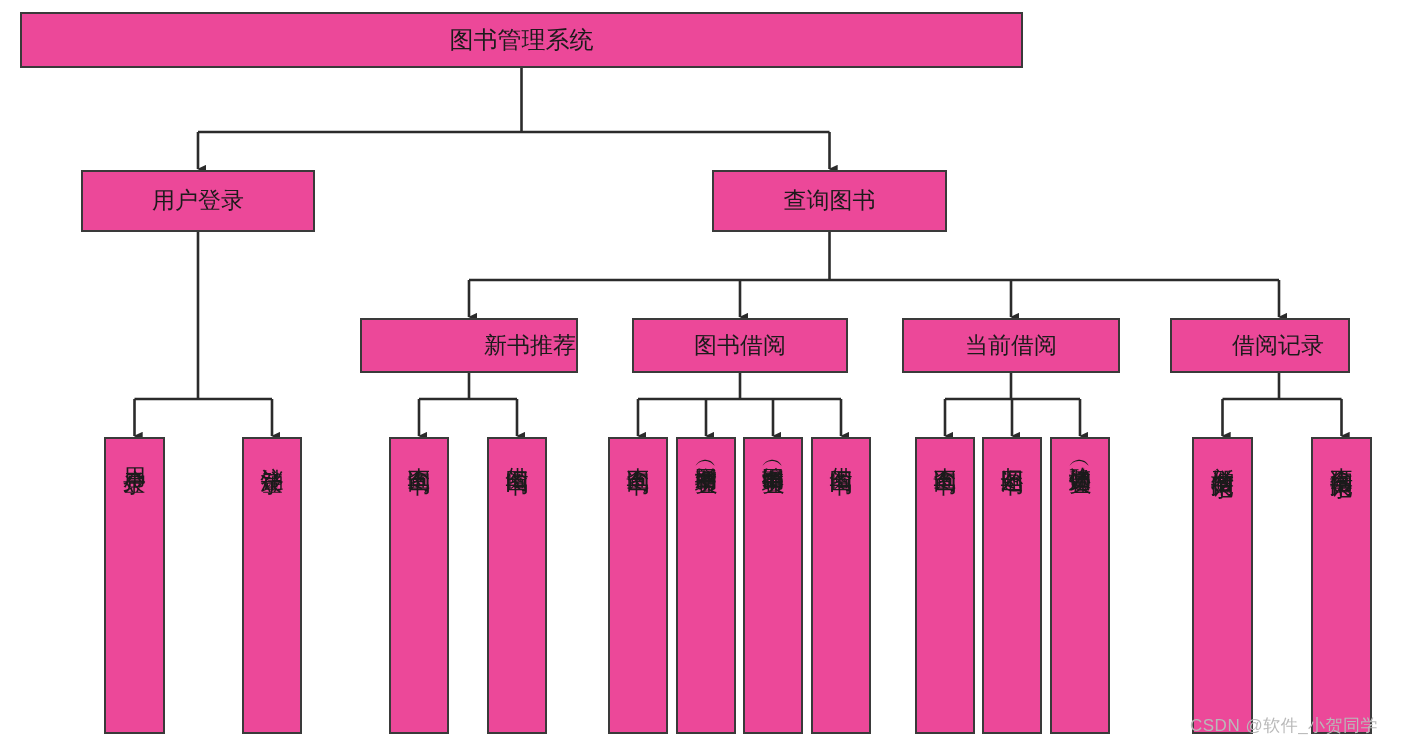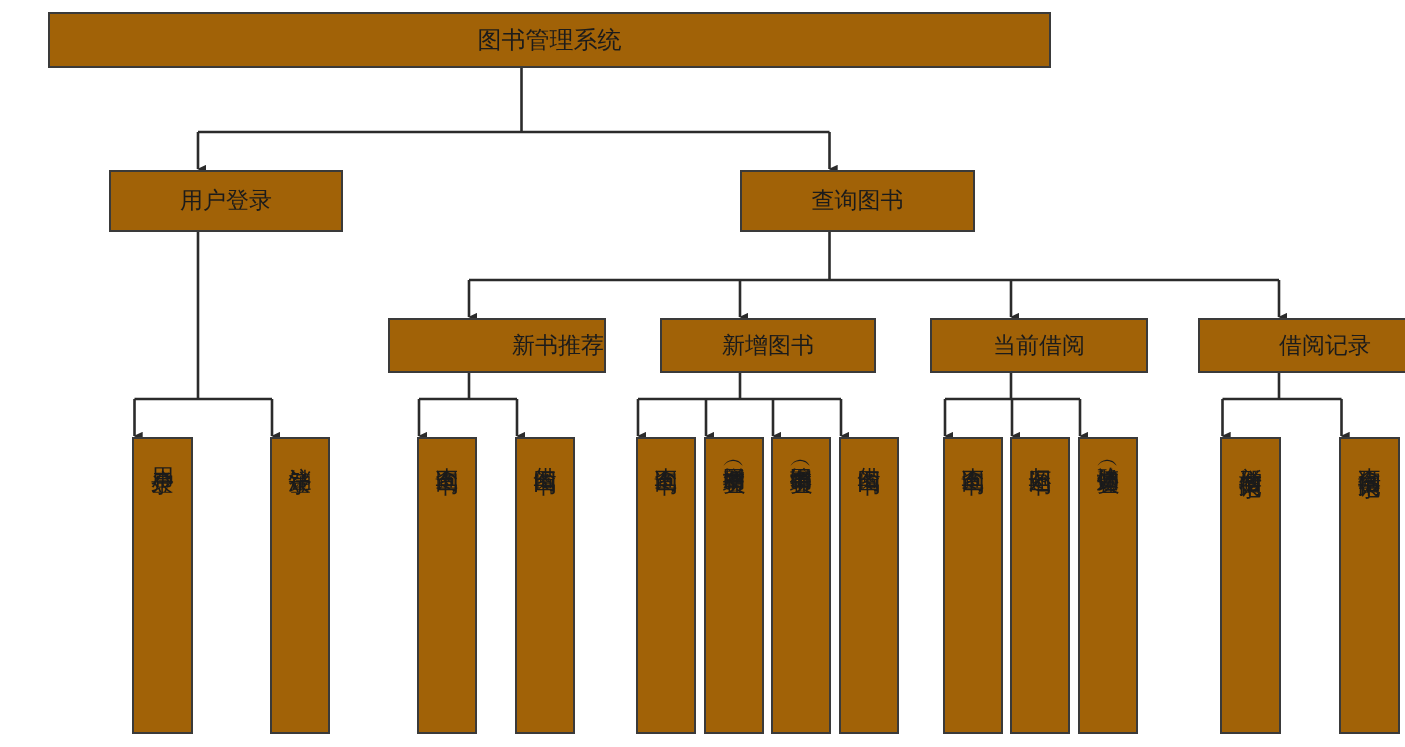--- a/index.html
+++ b/index.html
@@ -21,27 +21,26 @@
     position: absolute;
     left: 0;
     top: 0;
     width: 1405px;
     height: 747px;
     pointer-events: none;
   }
   .node {
     position: absolute;
     box-sizing: border-box;
-    background: #a16207;
+    background: #ec4899;
     border: 2.5px solid #3a3a3a;
     display: flex;
     align-items: center;
     justify-content: center;
     overflow: hidden;
-    margin-left: 28px;
   }
   .node .label {
     color: #1b1b1b;
     text-align: center;
     line-height: 1.18;
     white-space: nowrap;
   }
   .node.horiz .label {
     font-size: 23px;
   }
@@ -129,26 +128,26 @@
       <div class="node horiz" style="left: 81px; top: 170px; width: 234px; height: 62px;">
         <span class="label">用户登录</span>
       </div>
       <div class="node horiz" style="left: 712px; top: 170px; width: 235px; height: 62px;">
         <span class="label">查询图书</span>
       </div>
       <div class="node horiz" style="left: 360px; top: 318px; width: 218px; height: 55px; justify-content: flex-end;">
         <span class="label">新书推荐</span>
       </div>
       <div class="node horiz" style="left: 632px; top: 318px; width: 216px; height: 55px;">
-        <span class="label">新增图书</span>
+        <span class="label">图书借阅</span>
       </div>
       <div class="node horiz" style="left: 902px; top: 318px; width: 218px; height: 55px;">
         <span class="label">当前借阅</span>
       </div>
-      <div class="node horiz" style="left: 1170px; top: 318px; width: 218px; height: 55px; padding-left: 36px;">
+      <div class="node horiz" style="left: 1170px; top: 318px; width: 180px; height: 55px; padding-left: 36px;">
         <span class="label">借阅记录</span>
       </div>
       <div class="node vert" style="left: 104px; top: 437px; width: 61px; height: 297px;">
         <span class="label">用户登录</span>
       </div>
       <div class="node vert" style="left: 242px; top: 437px; width: 60px; height: 297px;">
         <span class="label">注销登录</span>
       </div>
       <div class="node vert" style="left: 389px; top: 437px; width: 60px; height: 297px;">
         <span class="label">查询图书</span>
@@ -178,13 +177,14 @@
         <span class="label">确认归还（管理员）</span>
       </div>
       <div class="node vert" style="left: 1192px; top: 437px; width: 61px; height: 297px;">
         <span class="label">新增借阅记录</span>
       </div>
       <div class="node vert" style="left: 1311px; top: 437px; width: 61px; height: 297px;">
         <span class="label">查询借阅记录</span>
       </div>
     </div>
 
+  <div class="watermark">CSDN @软件_小贺同学</div>
 </div>
 
 </body></html>

